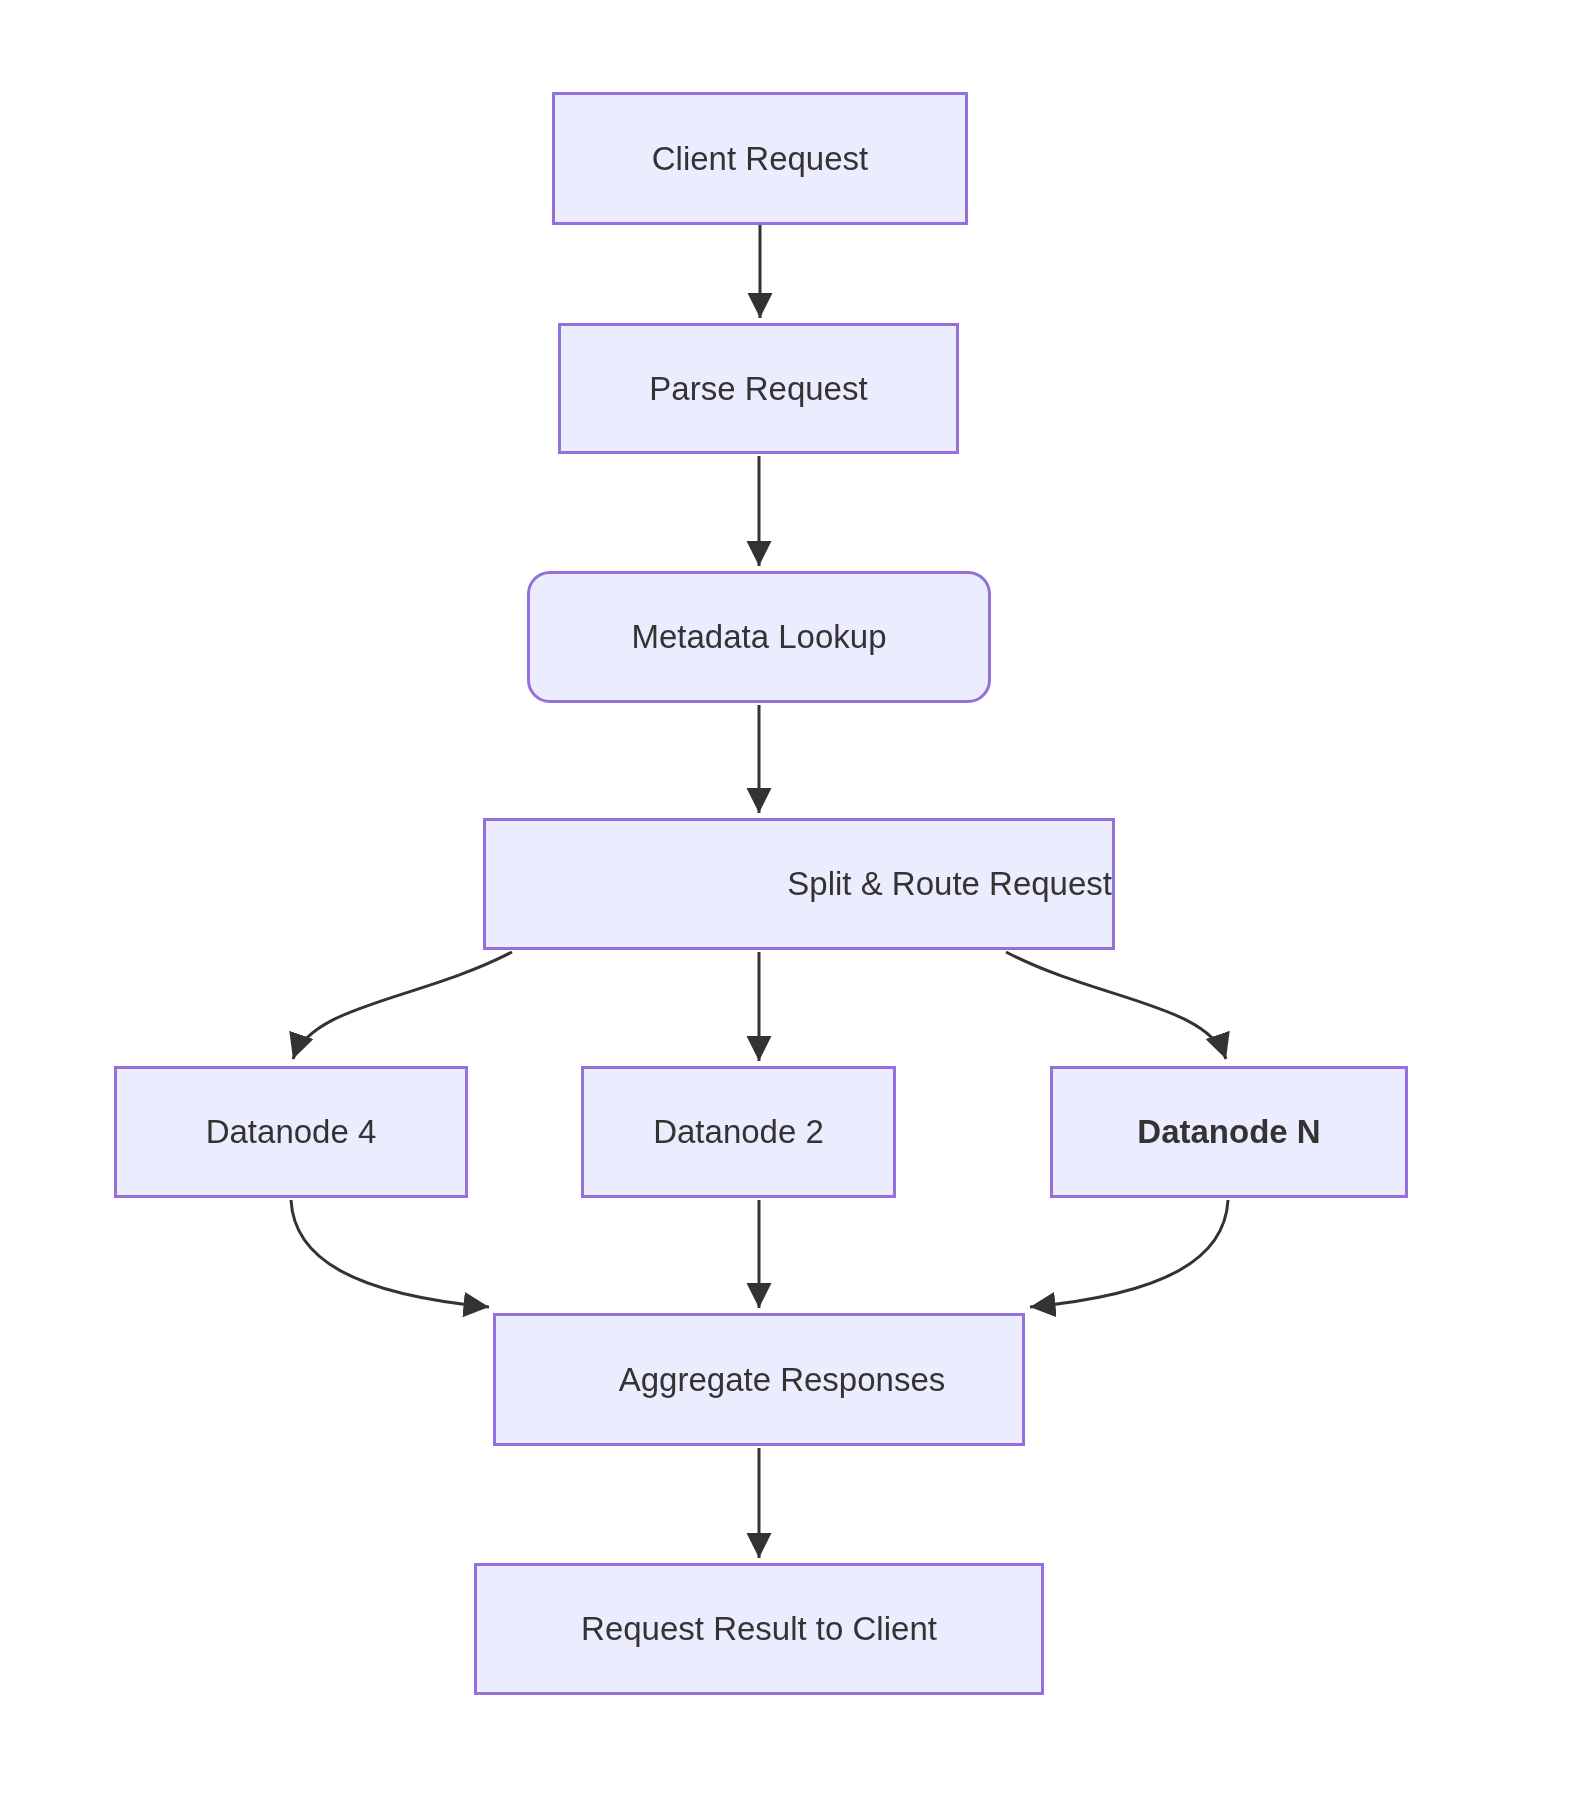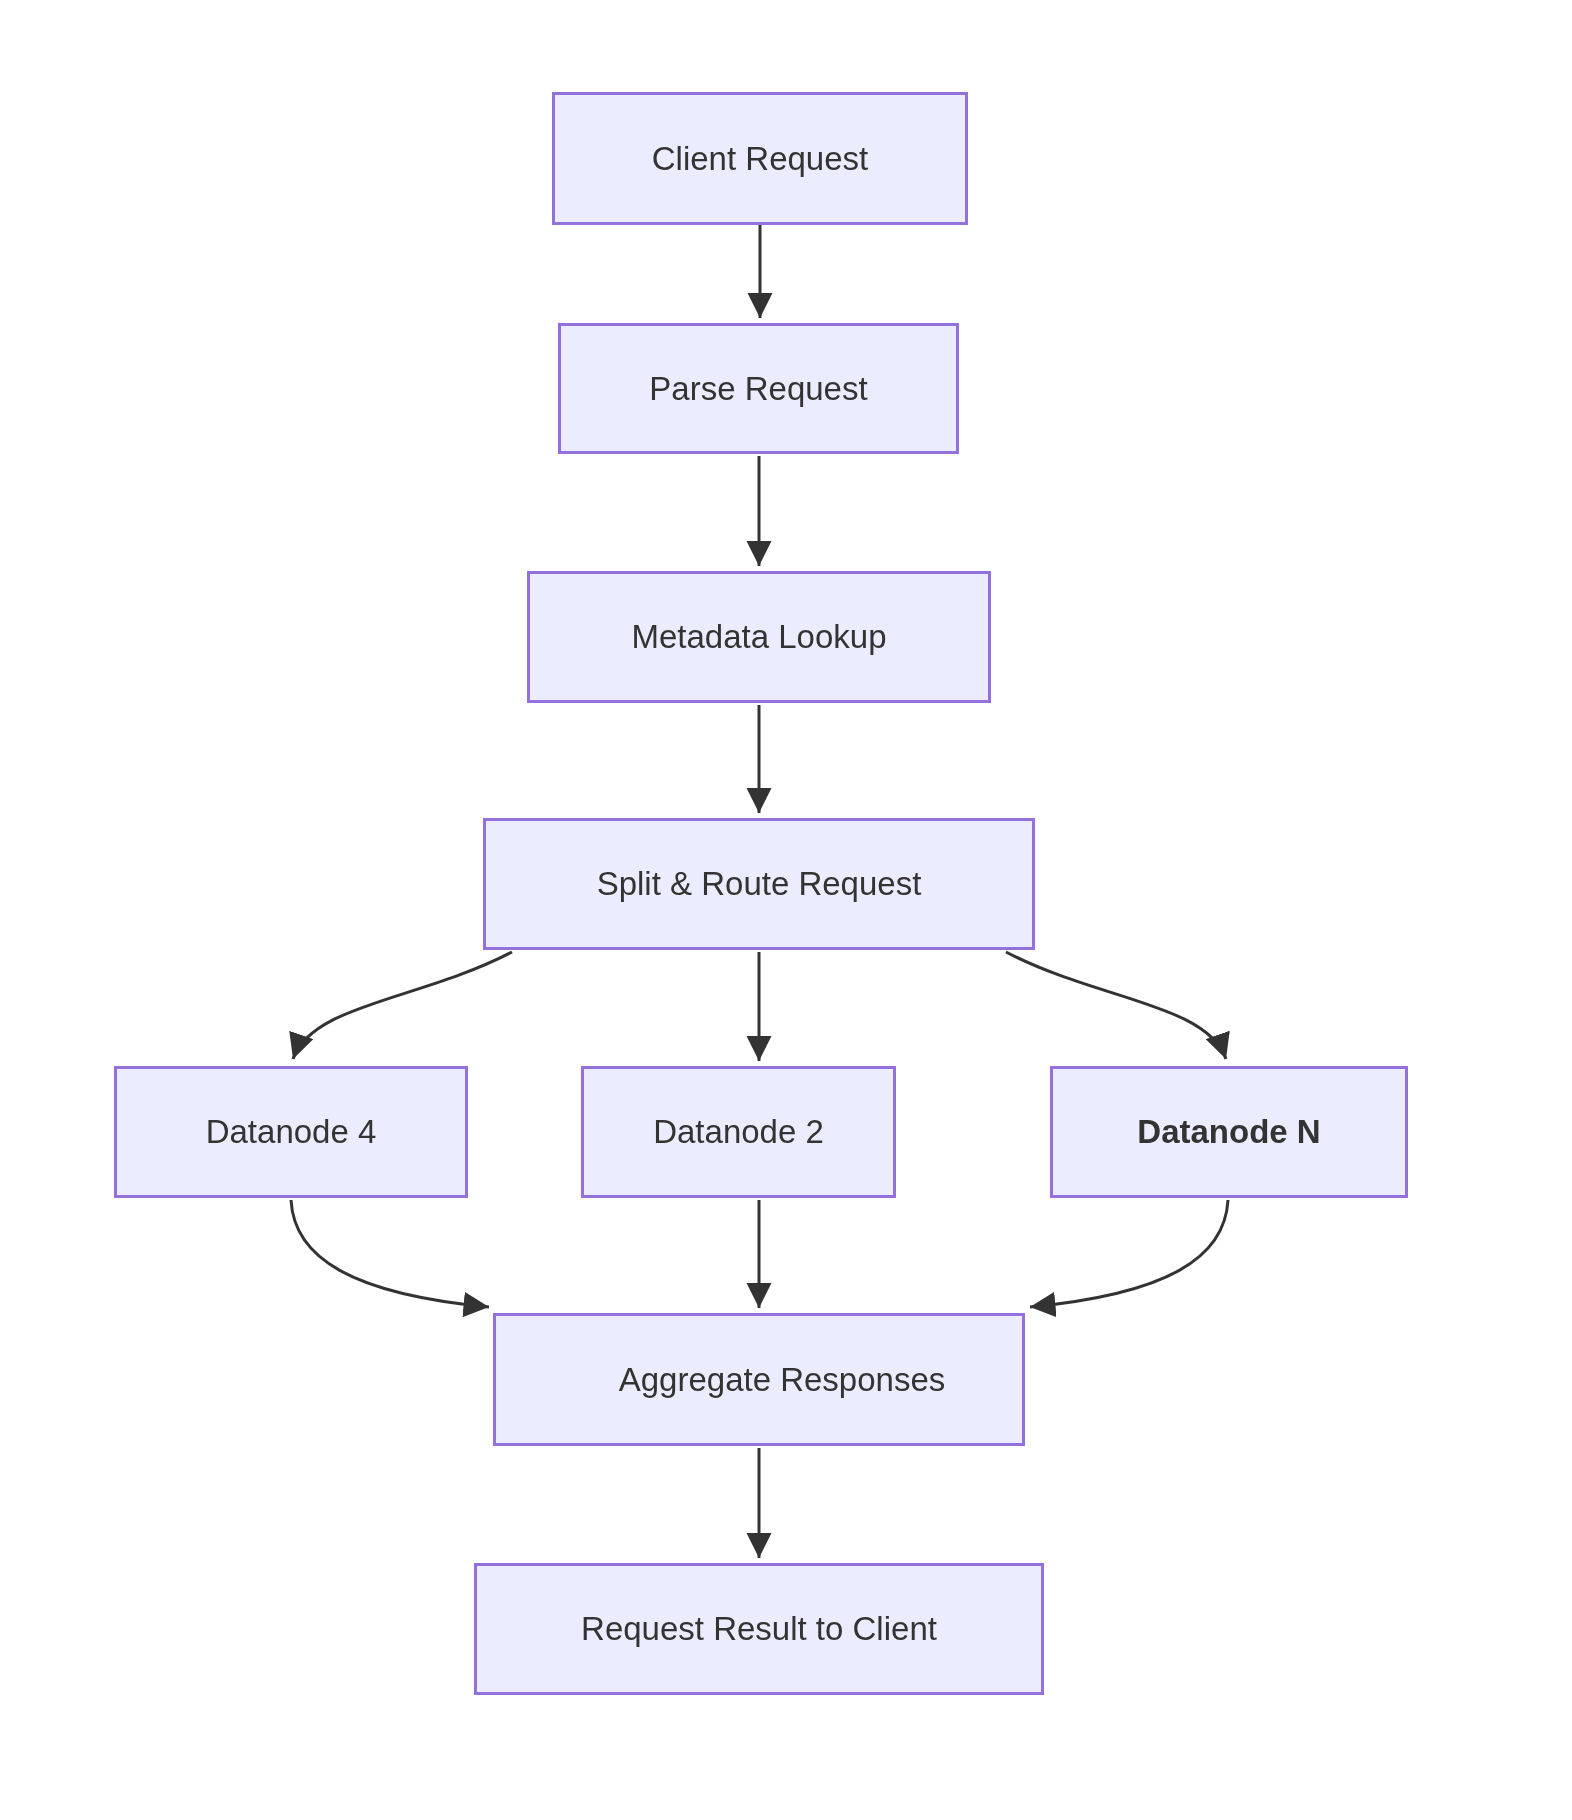--- a/index.html
+++ b/index.html
@@ -32,22 +32,22 @@
     justify-content: center;
     color: #333333;
     font-size: 33px;
     font-weight: 400;
     text-align: center;
     white-space: nowrap;
   }
   
   .n-client    { left: 552px;  top: 92px;   width: 416px; height: 133px; }
   .n-parse     { left: 558px;  top: 323px;  width: 401px; height: 131px; }
-  .n-metadata  { left: 527px;  top: 571px;  width: 464px; height: 132px; }
-  .n-split     { left: 483px;  top: 818px;  width: 552px; height: 132px; }
+  .n-metadata  { left: 527px;  top: 571px;  width: 464px; height: 132px; border-radius: 23px; }
+  .n-split     { left: 483px;  top: 818px;  width: 632px; height: 132px; justify-content: flex-end; }
   .n-dn1       { left: 114px;  top: 1066px; width: 354px; height: 132px; }
   .n-dn2       { left: 581px;  top: 1066px; width: 315px; height: 132px; }
   .n-dnN       { left: 1050px; top: 1066px; width: 358px; height: 132px; font-weight: bold; }
   .n-aggregate { left: 493px;  top: 1313px; width: 532px; height: 133px; padding-left: 46px; }
   .n-return    { left: 474px;  top: 1563px; width: 570px; height: 132px; }
 </style>
 </head>
 <body>
 
 <div class="canvas">

